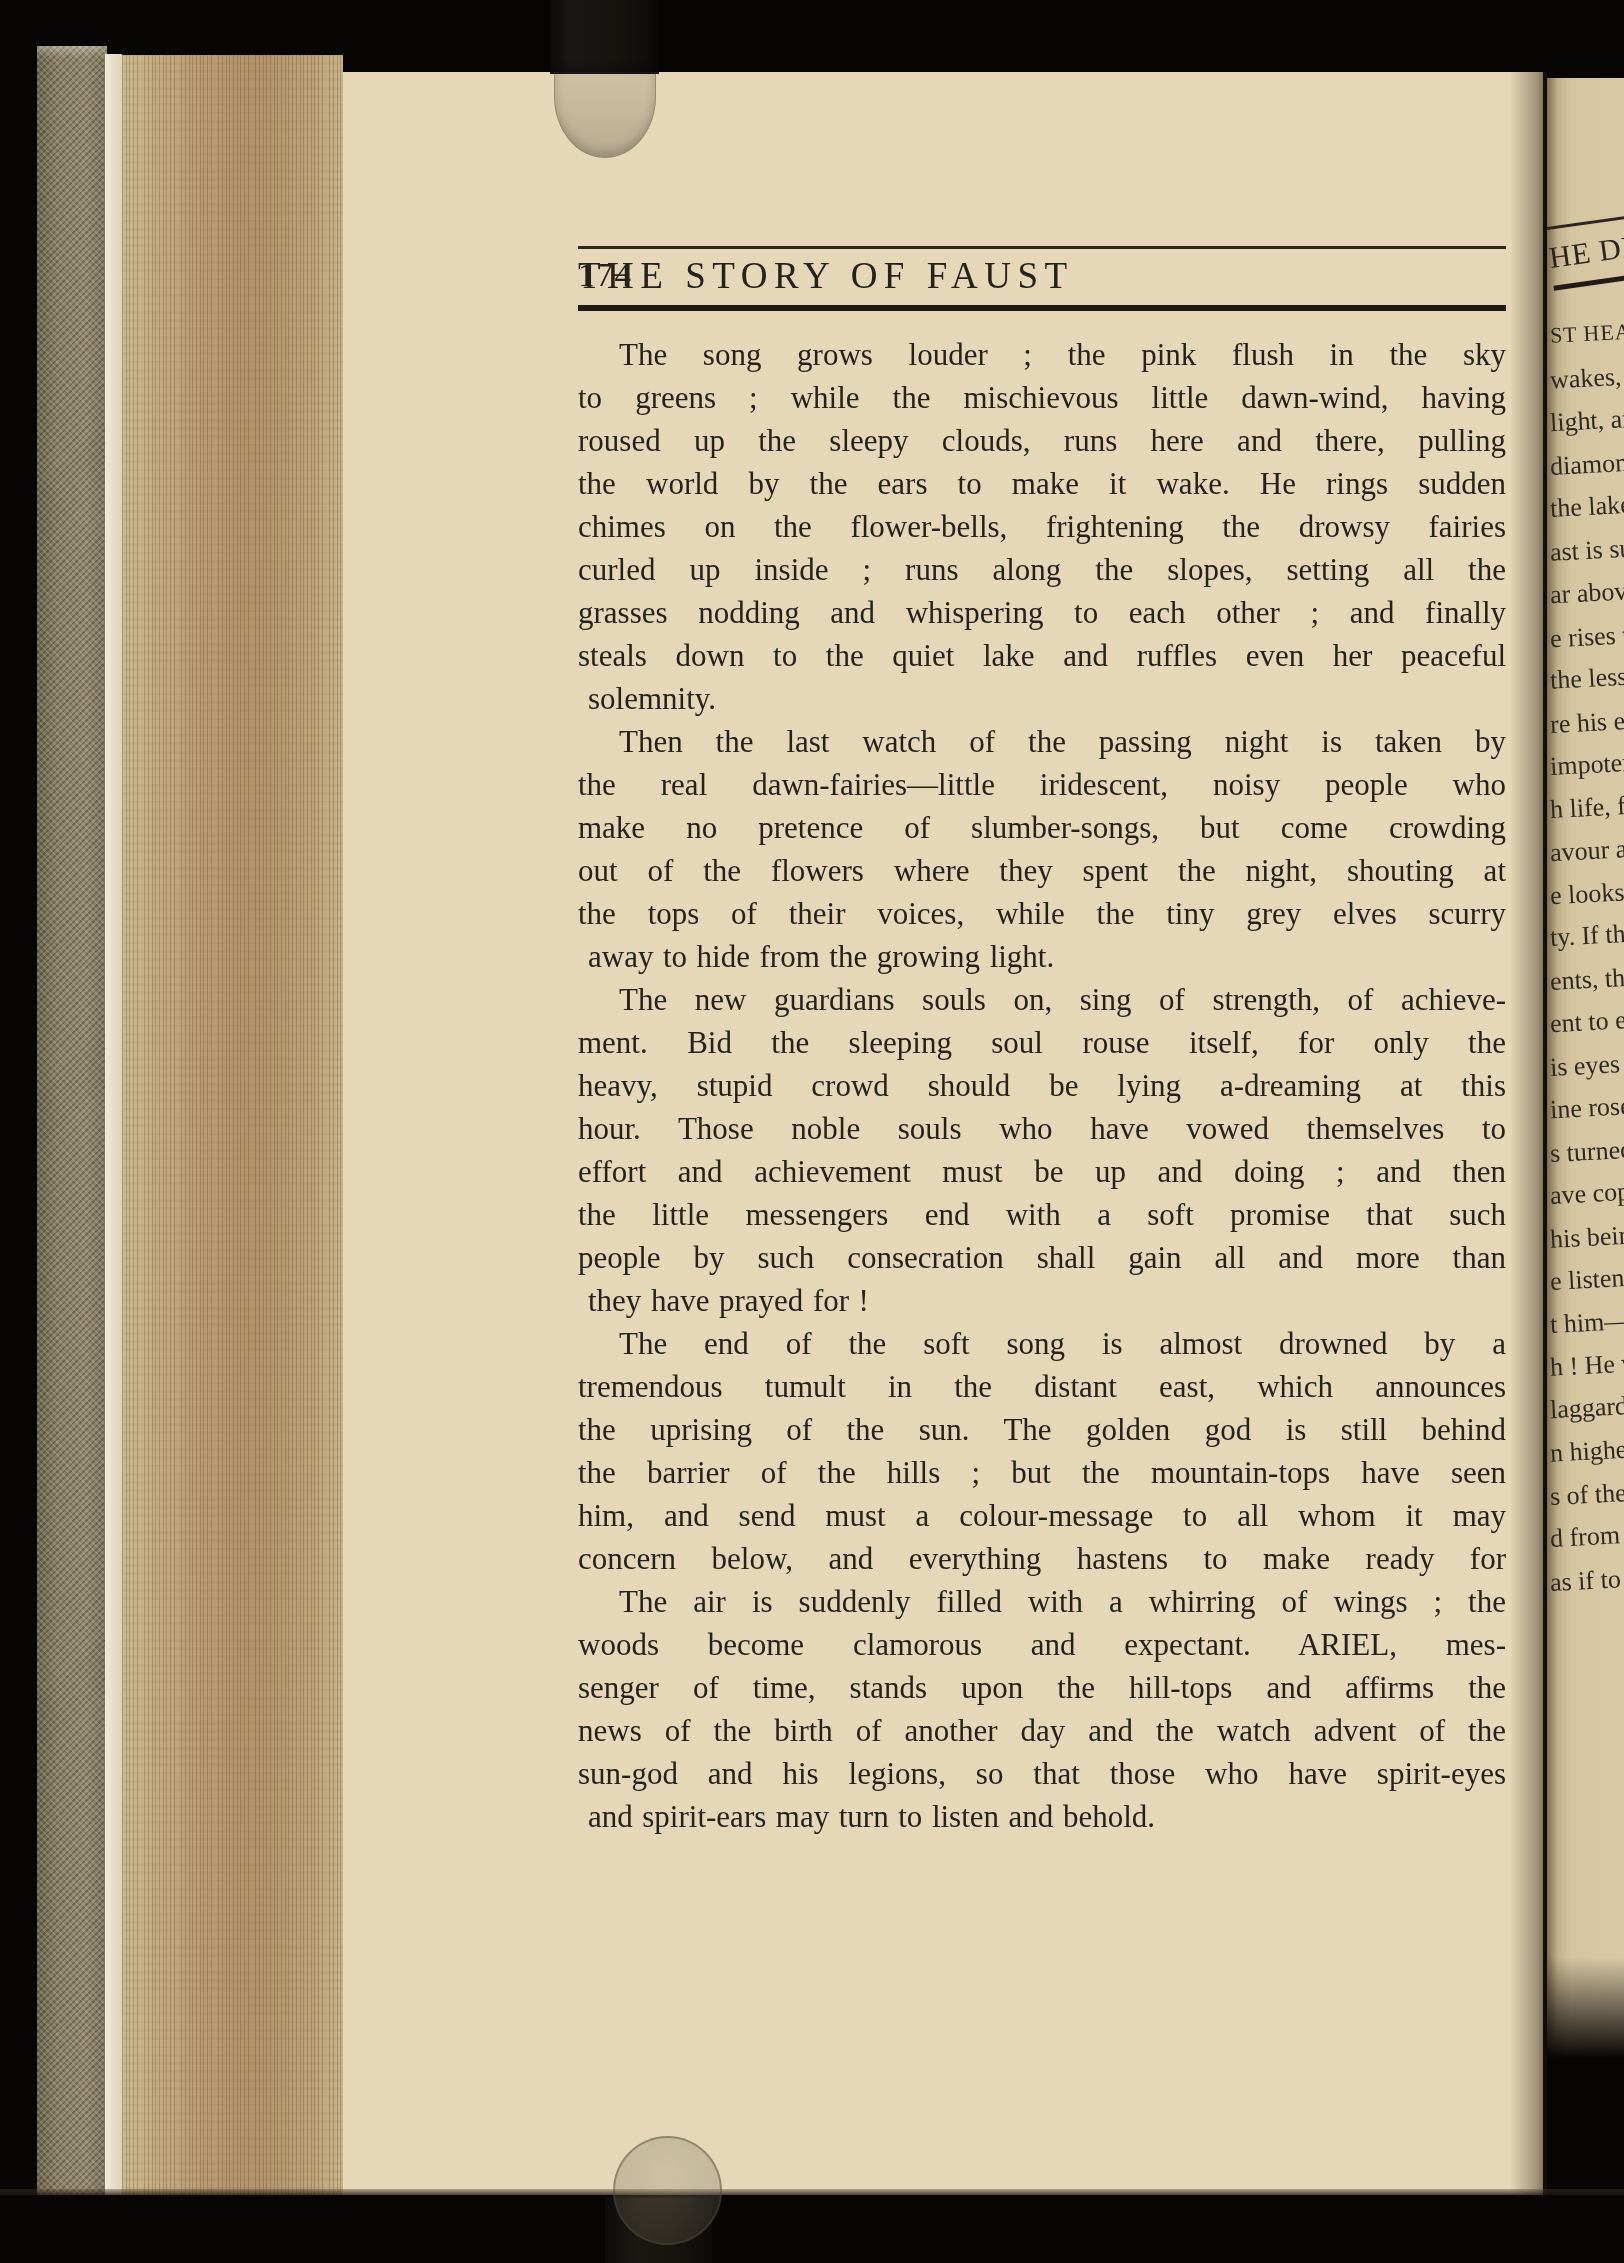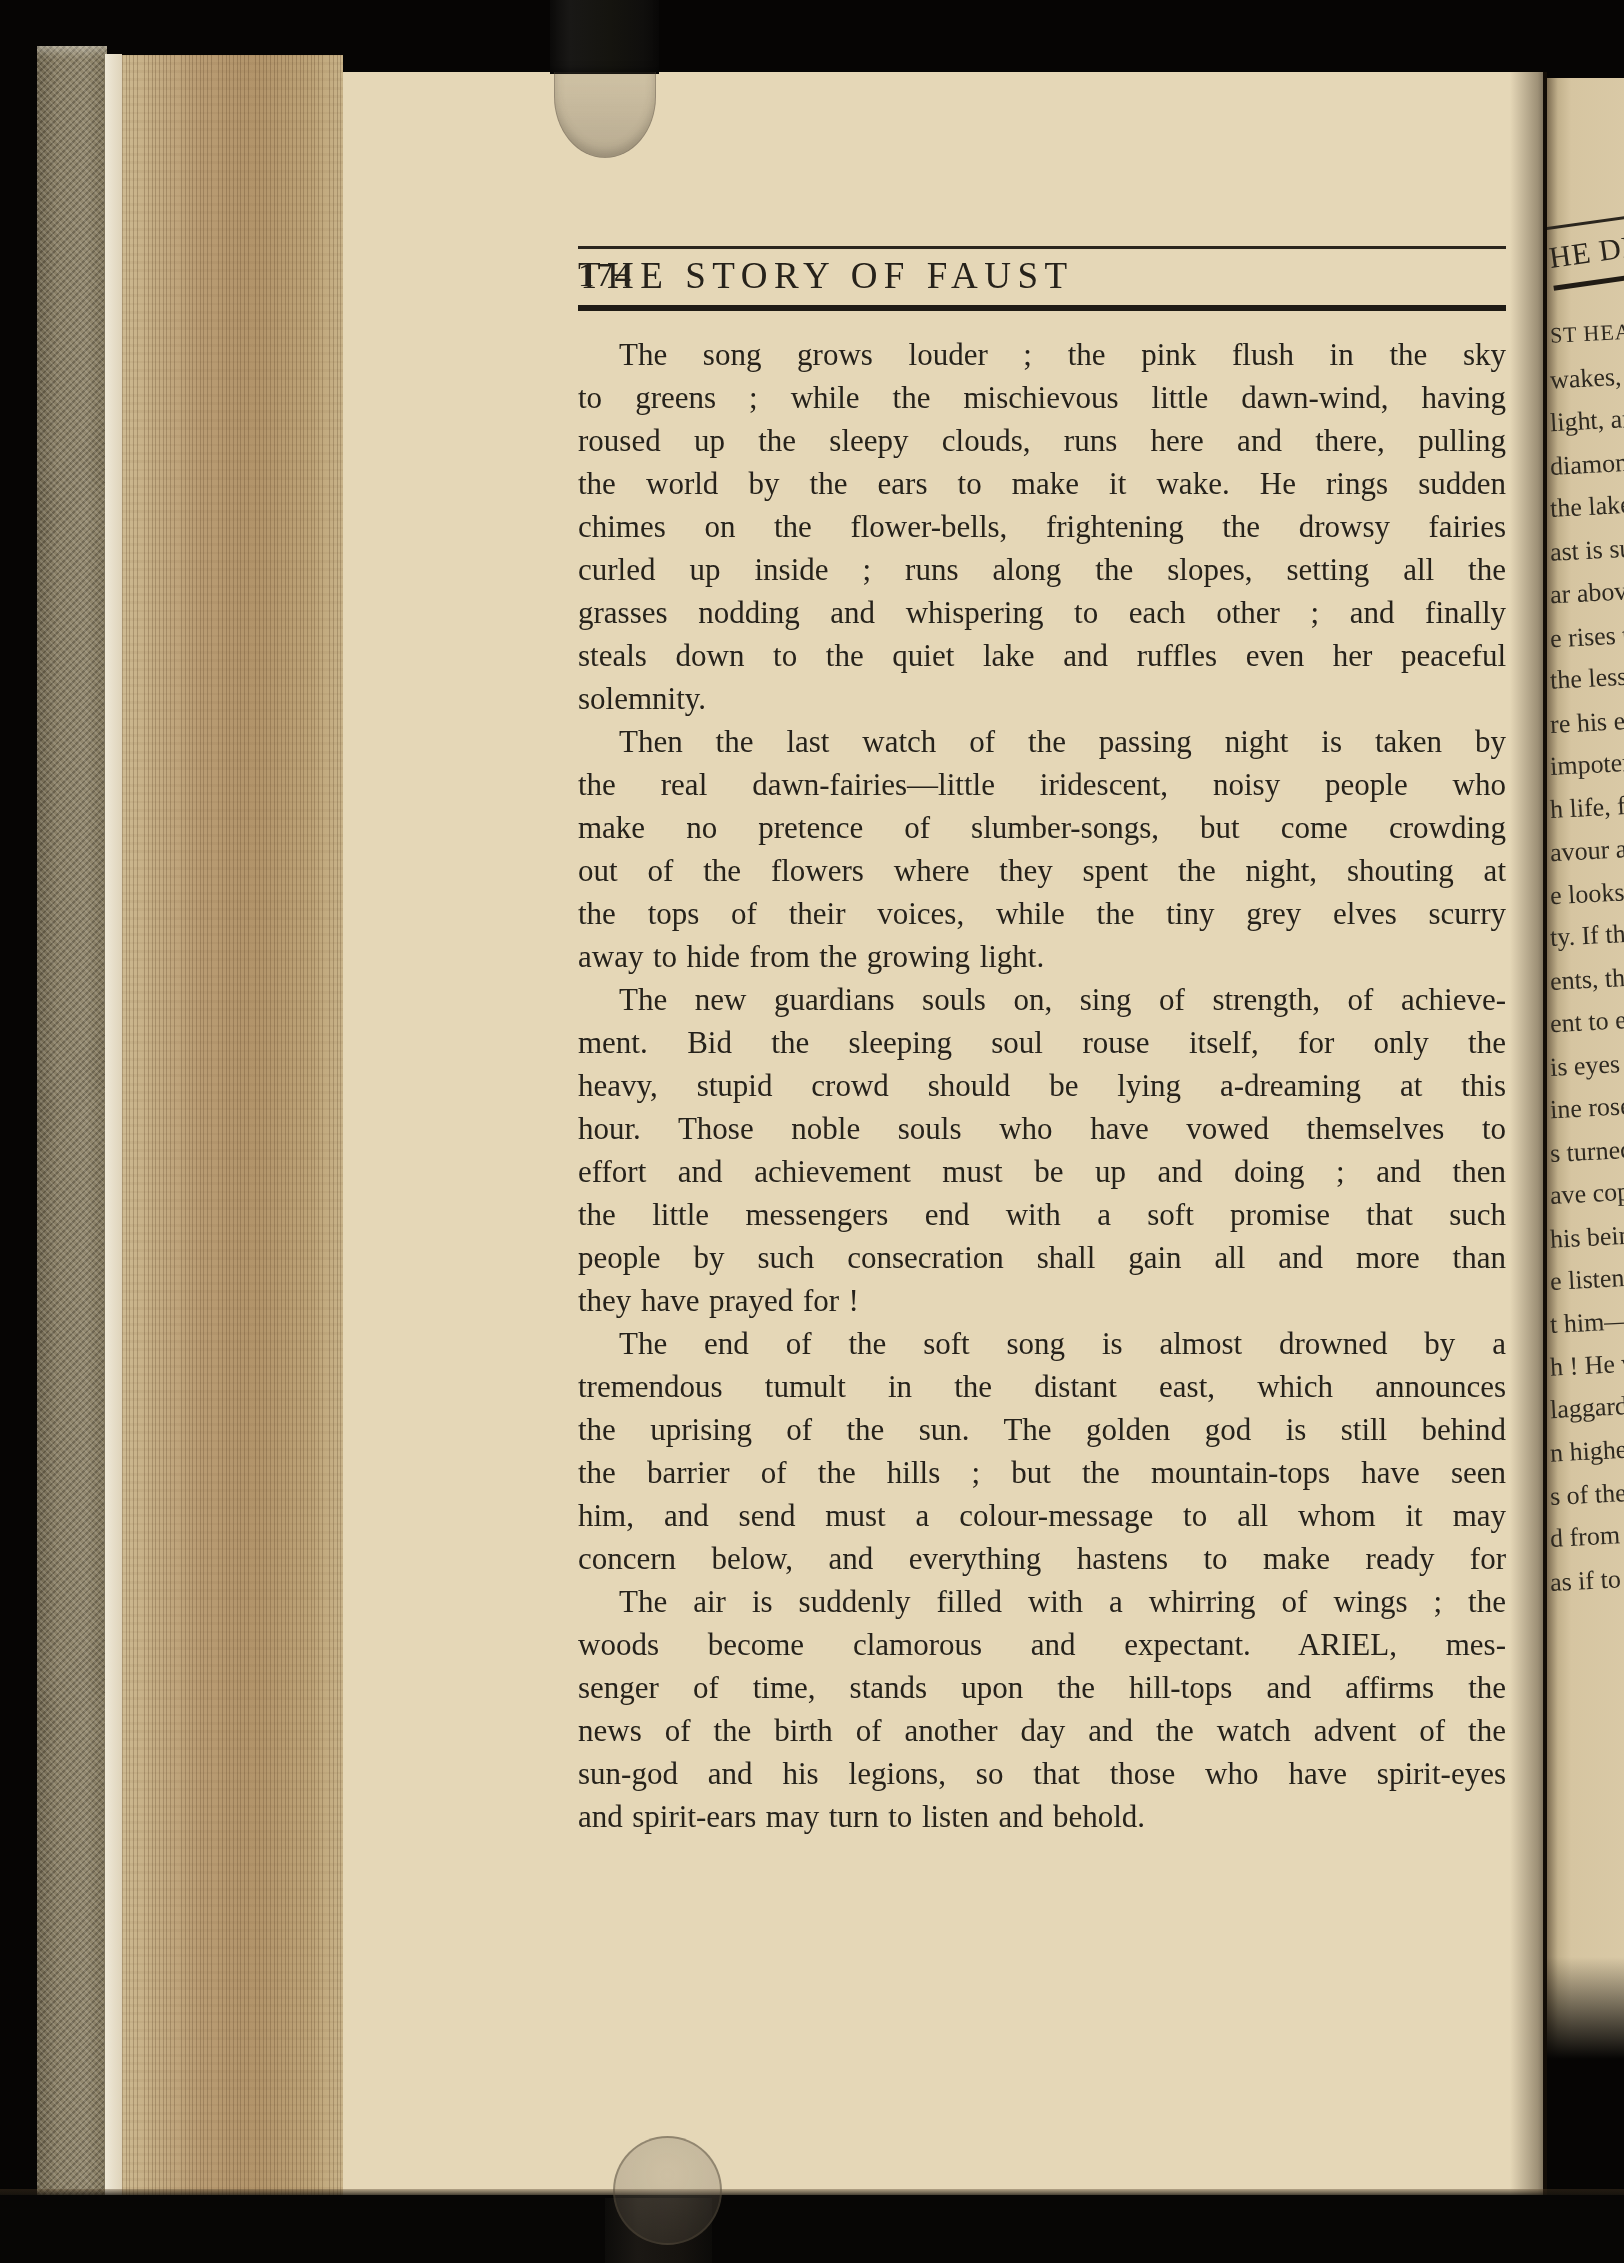--- a/index.html
+++ b/index.html
@@ -48,21 +48,21 @@
   #text-col{position:absolute;left:235px;top:174px;width:928px;color:#26221b;}
   .rule-thin{height:2.8px;background:#2b261e;}
   .rule-thick{height:6.5px;background:#1f1b15;margin-top:1.8px;}
   #header-row{height:54px;display:flex;align-items:center;position:relative;}
   #page-number{font-size:33px;letter-spacing:1.8px;}
   #header-title{position:absolute;left:0;right:0;text-align:left;font-size:37px;
     letter-spacing:6.5px;}
   #body-text{margin-top:22px;font-size:31px;line-height:43px;word-spacing:1.8px;}
   .bline{text-align:justify;text-align-last:justify;white-space:normal;}
   .bline.first{padding-left:41px;}
-  .bline.plast{text-align-last:left;}
+  .bline.plast{text-align-last:left;margin-left:10px;}
 
   
   #top-strap{position:absolute;left:550px;top:0;width:109px;height:74px;
     background:linear-gradient(90deg,#0c0b0a 0,#191816 18%,#15140f 55%,#100f0d 85%,#0a0908 100%);
     box-shadow:inset 0 -7.4px 9.2px -5.5px rgba(0,0,0,.6);}
   #top-clip{position:absolute;left:554px;top:72px;width:100px;height:85px;
     border:1.8px solid rgba(70,60,48,.38);border-top:none;
     border-radius:0 0 54px 54px / 0 0 65px 65px;
     background:linear-gradient(180deg, rgba(95,85,70,.16), rgba(80,70,58,.30));
     box-shadow:inset 0 -5.5px 9.2px rgba(60,52,40,.25);}

